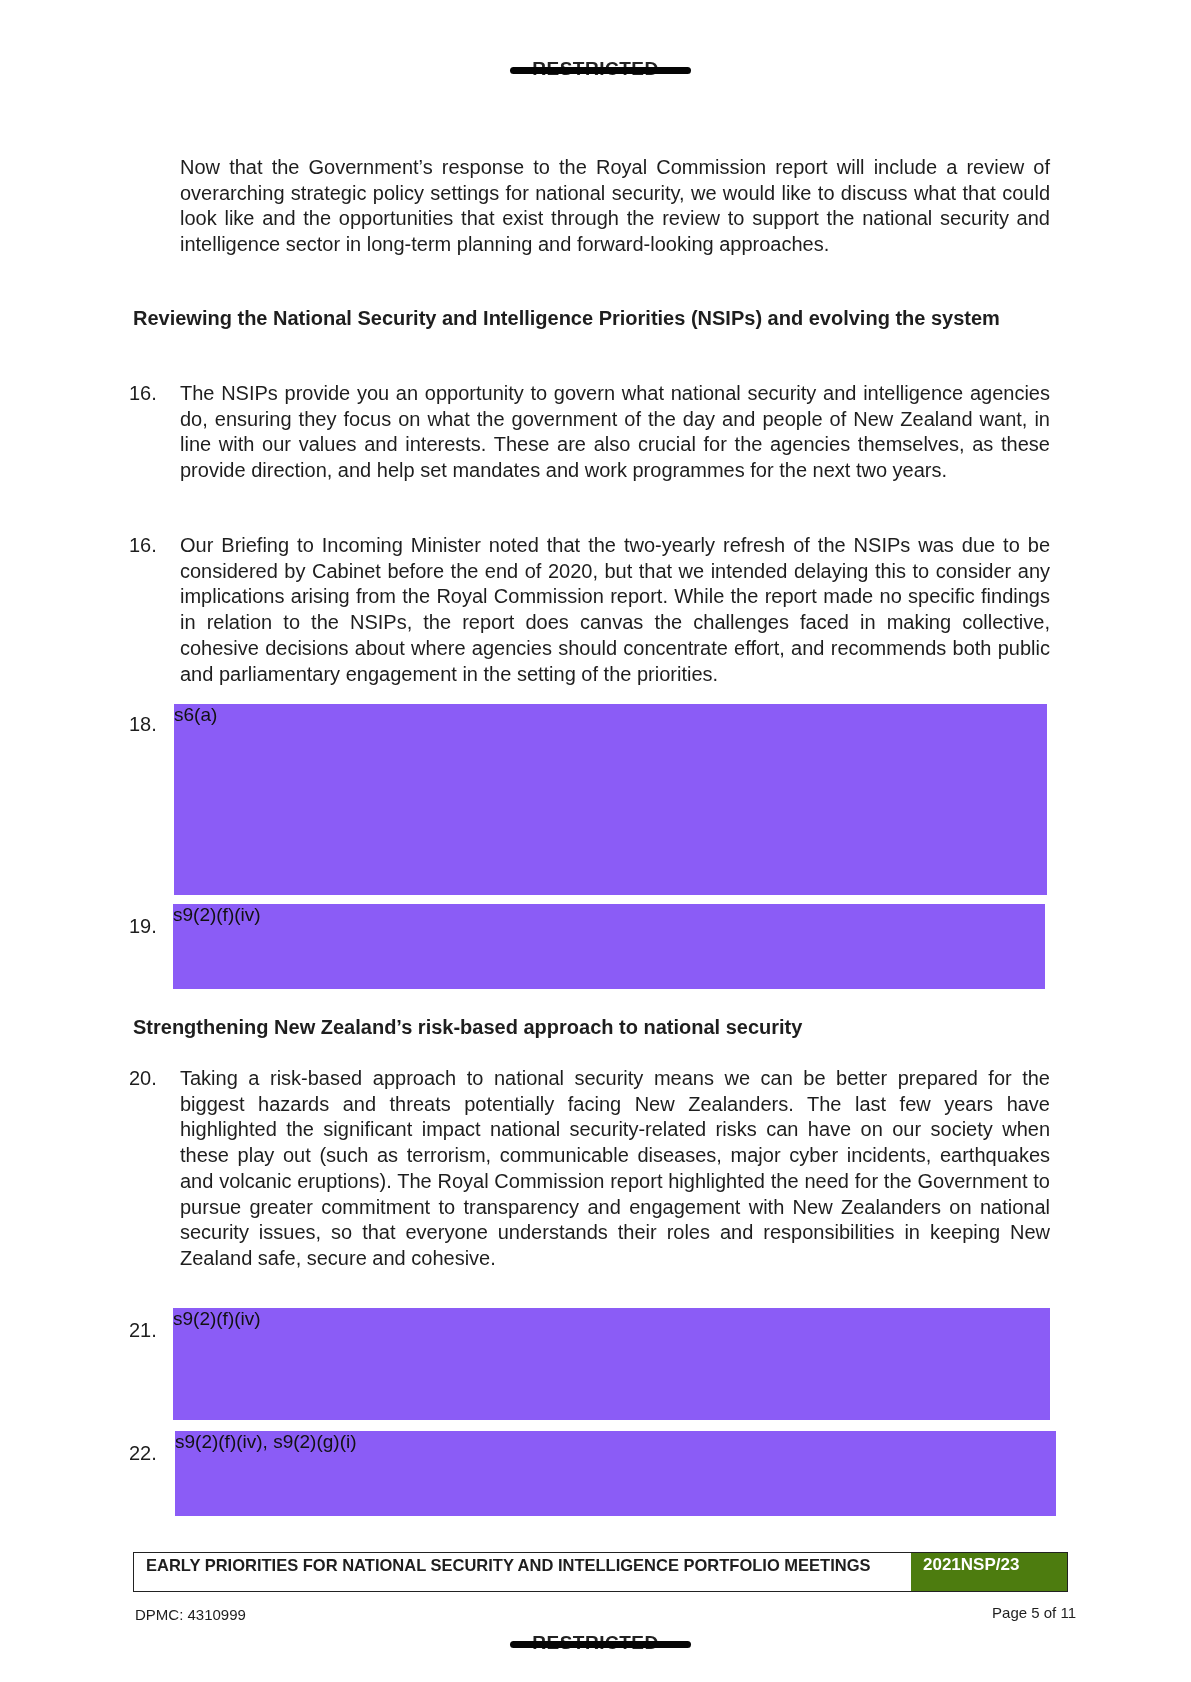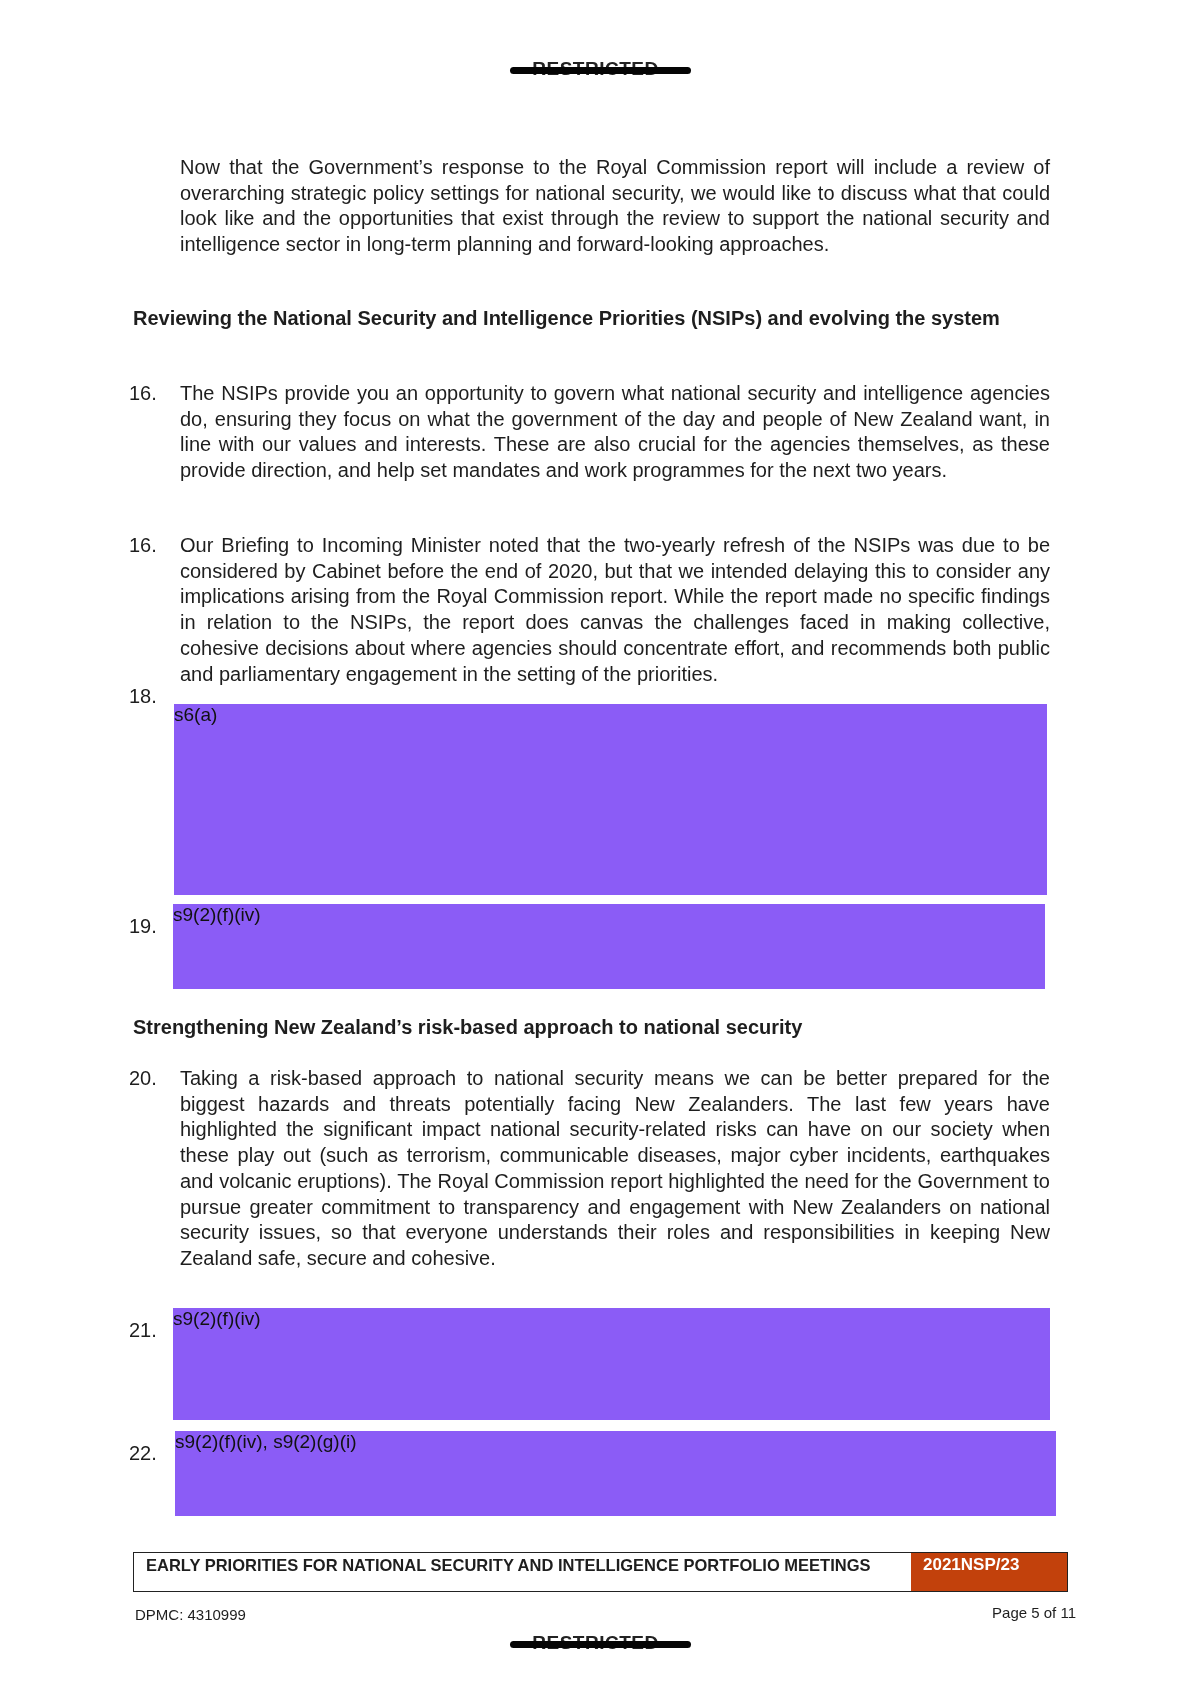--- a/index.html
+++ b/index.html
@@ -37,21 +37,21 @@
   }
   .footer-box {
     position: absolute; left: 133px; top: 1552px; width: 935px; height: 40px;
     border: 1px solid #222; box-sizing: border-box; display: flex;
   }
   .footer-box .title {
     flex: 1; font-size: 16.5px; font-weight: bold; line-height: 24px;
     padding-left: 12px; color: #1e1e1e; white-space: nowrap; overflow: hidden;
   }
   .footer-box .ref {
-    width: 156px; background: #c2410c; color: #ffffff; font-weight: bold;
+    width: 156px; background: #4d7c0f; color: #ffffff; font-weight: bold;
     font-size: 17px; line-height: 24px; padding-left: 12px; box-sizing: border-box;
   }
   .meta { position: absolute; font-size: 15px; color: #1e1e1e; }
 </style>
 </head>
 <body>
 
 <div class="classification" style="top:58px;">
   <span class="txt">
     <span>RESTRICTED</span>
@@ -62,21 +62,21 @@
 <div class="para" style="top:155px;">Now that the Government’s response to the Royal Commission report will include a review of overarching strategic policy settings for national security, we would like to discuss what that could look like and the opportunities that exist through the review to support the national security and intelligence sector in long-term planning and forward-looking approaches.</div>
 
 <div class="heading" style="top:305px;">Reviewing the National Security and Intelligence Priorities (NSIPs) and evolving the system</div>
 
 <div class="num" style="top:381px;">16.</div>
 <div class="para" style="top:381px;">The NSIPs provide you an opportunity to govern what national security and intelligence agencies do, ensuring they focus on what the government of the day and people of New Zealand want, in line with our values and interests. These are also crucial for the agencies themselves, as these provide direction, and help set mandates and work programmes for the next two years.</div>
 
 <div class="num" style="top:533px;">16.</div>
 <div class="para" style="top:533px;">Our Briefing to Incoming Minister noted that the two-yearly refresh of the NSIPs was due to be considered by Cabinet before the end of 2020, but that we intended delaying this to consider any implications arising from the Royal Commission report. While the report made no specific findings in relation to the NSIPs, the report does canvas the challenges faced in making collective, cohesive decisions about where agencies should concentrate effort, and recommends both public and parliamentary engagement in the setting of the priorities.</div>
 
-<div class="num" style="top:684px;">18.</div>
+<div class="num" style="top:712px;">18.</div>
 <div class="redact" style="left:174px; top:704px; width:873px; height:191px;">
   <span class="code">s6(a)</span>
 </div>
 
 <div class="num" style="top:914px;">19.</div>
 <div class="redact" style="left:173px; top:904px; width:872px; height:85px;">
   <span class="code">s9(2)(f)(iv)</span>
 </div>
 
 <div class="heading" style="top:1014px;">Strengthening New Zealand’s risk-based approach to national security</div>

